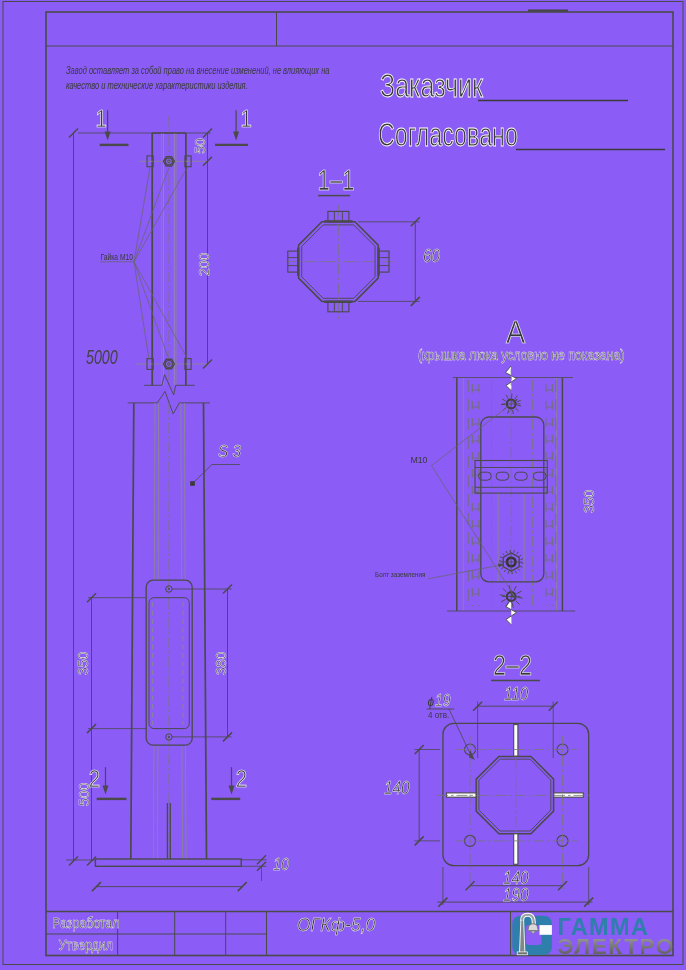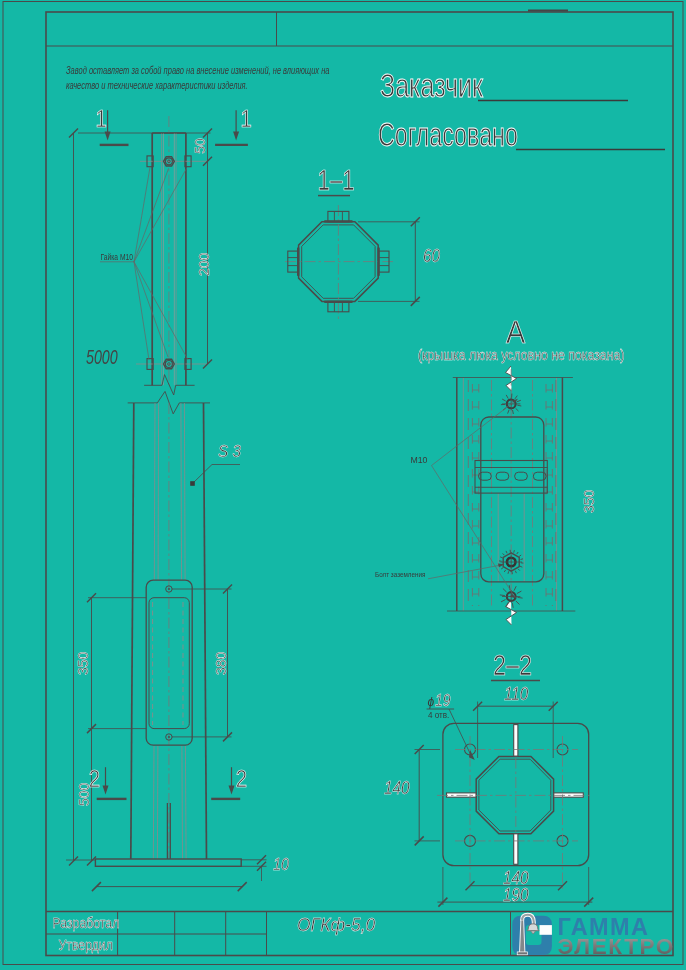--- a/index.html
+++ b/index.html
@@ -1,16 +1,16 @@
 <!DOCTYPE html>
 <html><head>
 <meta charset="utf-8">
 <style>
   html,body{margin:0;padding:0;background:#fff;}
-  #page{position:relative;width:686px;height:970px;background:#14b8a6;overflow:hidden;
+  #page{position:relative;width:686px;height:970px;background:#8b5cf6;overflow:hidden;
         font-family:"Liberation Sans",sans-serif;}
   svg{position:absolute;left:0;top:0;}
   svg text{font-family:"Liberation Sans",sans-serif;fill:#3a3a3a;}
   .tn{stroke:#fdfdfd;stroke-width:0.65px;}
   .tn2{stroke:#fdfdfd;stroke-width:0.42px;}
 </style>
 </head>
 <body>
 <div id="page">
 <svg width="686" height="970" viewBox="0 0 686 970">

